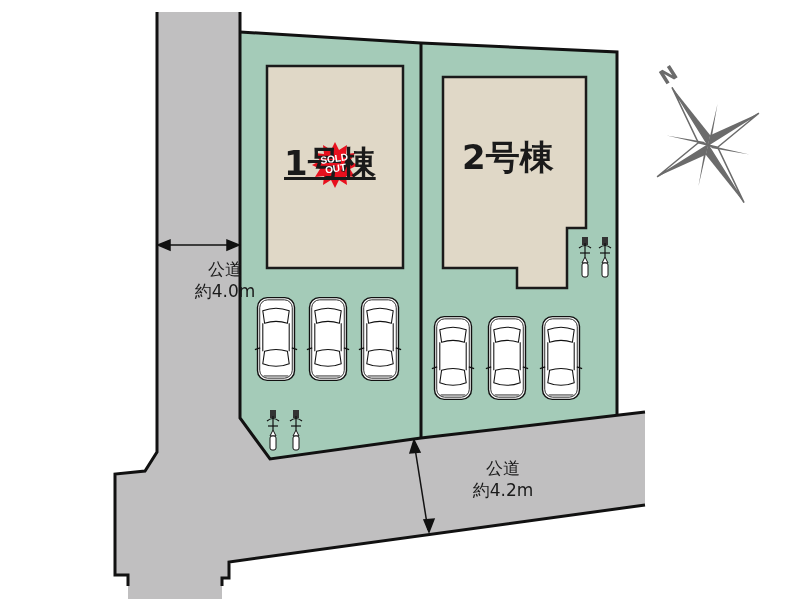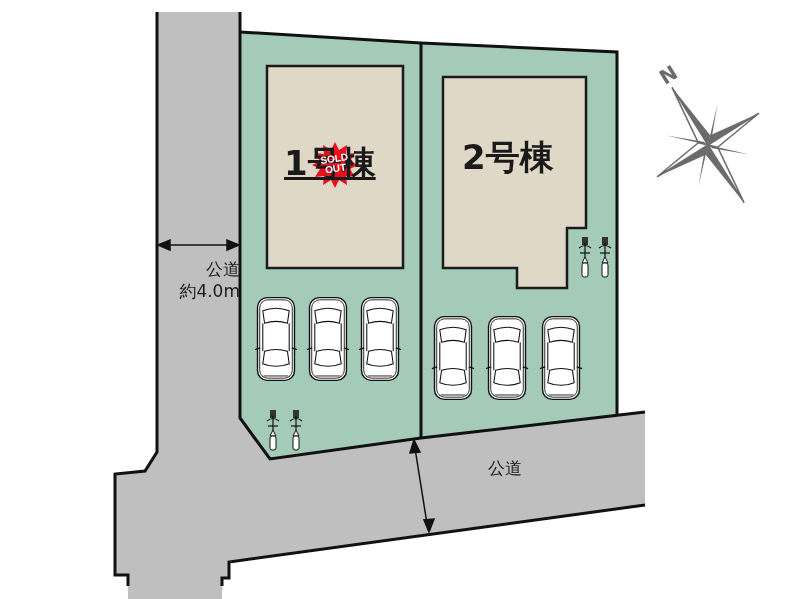--- a/index.html
+++ b/index.html
@@ -7,21 +7,21 @@
     #plan { position: absolute; left: 0; top: 0; width: 800px; height: 599px; }
     .road { fill: #c0bfc0; }
     .lot { fill: #a4cbb8; }
     .house { fill: #e0d8c7; stroke: #1a1a1a; stroke-width: 2.5; }
     .edge { fill: none; stroke: #111; stroke-width: 3; stroke-linejoin: miter; }
     .lbl {
       position: absolute; font-family: "DejaVu Sans", sans-serif; color: #1a1a1a;
       white-space: nowrap; line-height: 1;
     }
     .bldg-label { font-size: 34px; font-weight: bold; letter-spacing: 0px; }
-    .road-label { font-size: 17px; text-align: right; line-height: 22px; }
+    .road-label { font-size: 17px; text-align: center; line-height: 22px; margin-left: 26px; }
     .sold {
       position: absolute; left: 312px; top: 142px; width: 46px; height: 46px;
     }
     .sold-text {
       position: absolute; left: 0; top: 12px; width: 46px; text-align: center;
       color: #fff; font-family: "Liberation Sans", sans-serif; font-weight: bold;
       font-size: 10px; line-height: 10px; transform: rotate(-8deg);
     }
     .car { position: absolute; width: 44px; height: 96px; }
     .bike { position: absolute; width: 14px; height: 44px; }
@@ -139,13 +139,14 @@
   </div>
 </div>
 <div class="lbl bldg-label" style="left:462px;top:140px;">2号棟</div>
 
 <div class="lbl road-label" style="left:158px;top:258px;width:82px;">
   <div>公道</div>
   <div>約4.0m</div>
 </div>
 <div class="lbl road-label" style="left:432px;top:457px;width:90px;">
   <div>公道</div>
+  <div>約4.2m</div>
 </div>
 
 </body></html>

